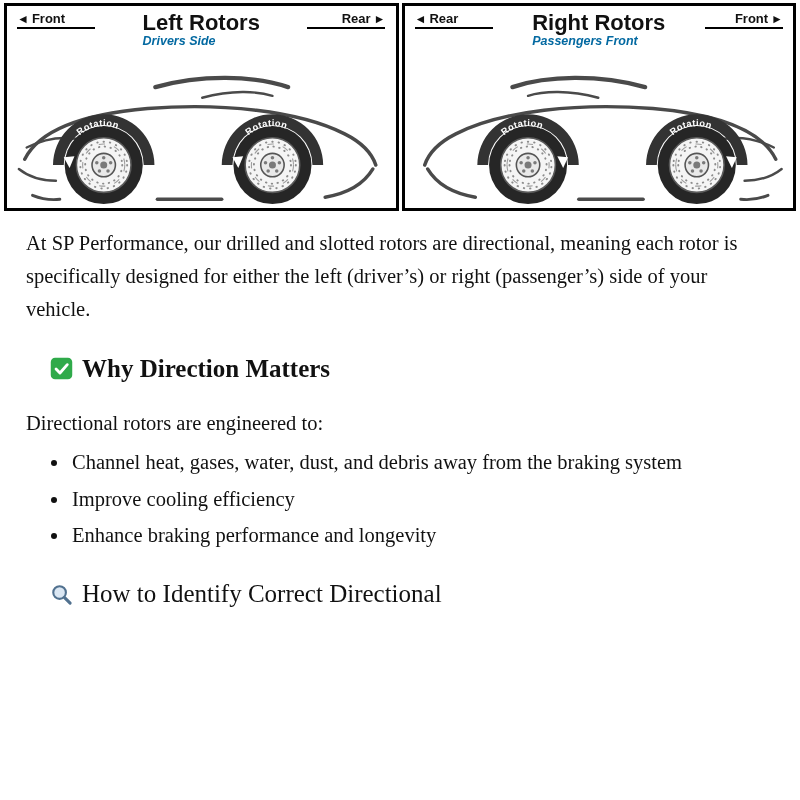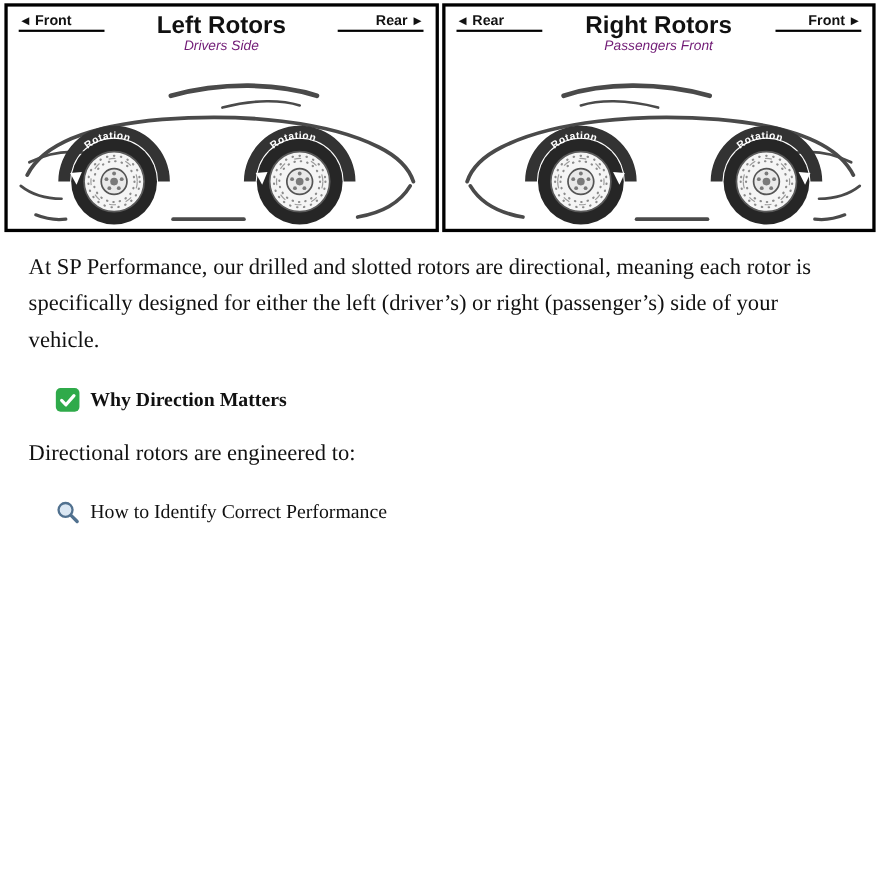--- a/index.html
+++ b/index.html
@@ -32,35 +32,35 @@
     font-size: 13px;
     padding-bottom: 1px;
     border-bottom: 2.5px solid #000;
     display: flex;
     align-items: center;
     gap: 3px;
     white-space: nowrap;
   }
   .dir.right-side { justify-content: flex-end; }
   .dir .arrow { font-size: 12px; line-height: 1; }
-  .title-block { text-align: center; }
+  .title-block { text-align: left; }
   .panel-title { font-weight: bold; font-size: 22px; line-height: 1.05; }
-  .panel-sub { font-weight: normal; font-style: italic; font-size: 12.5px; color: #701a75; }
+  .panel-sub { font-weight: bold; font-style: italic; font-size: 12.5px; color: #0369a1; }
   .car-svg { display: block; width: 100%; height: 158px; margin-top: 2px; }
   .rot { font-family: "Liberation Sans", sans-serif; font-weight: bold; font-size: 9.5px; fill: #fff; letter-spacing: .4px; }
 
   
   .content { padding: 14px 26px 10px 26px; font-size: 20.5px; line-height: 1.62; }
   .content p { margin: 0 0 4px 0; font-family: Liberation Serif, serif; }
   .section-heading {
     display: flex;
     align-items: center;
     gap: 9px;
     margin: 22px 0 18px 0;
-    font-size: 18px;
+    font-size: 25px;
     padding-left: 24px;
   }
   .section-heading.bold { font-weight: bold; }
   .section-heading .icon-wrap { display: inline-flex; flex: none; }
   .lead { margin: 14px 0 8px 0; }
   ul.bullets { margin: 6px 0 6px 0; padding-left: 44px; }
   ul.bullets li { margin: 3px 0; padding-left: 2px; }
   .spacer-sm { height: 6px; }
 </style>
 </head>
@@ -167,28 +167,33 @@
         <svg width="23" height="23" viewBox="0 0 24 24">
           <rect x="0.8" y="0.8" width="22.4" height="22.4" rx="4.5" fill="#2faa4a"></rect>
           <path d="M6.3 12.6 l4.1 4.1 L18 8" stroke="#fff" stroke-width="3" fill="none" stroke-linecap="round" stroke-linejoin="round"></path>
         </svg>
       </span>
       <span>Why Direction Matters</span>
     </div>
 
     <p class="lead">Directional rotors are engineered to:</p>
 
+    <ul class="bullets">
+      <li>Channel heat, gases, water, dust, and debris away from the braking system</li>
+      <li>Improve cooling efficiency</li>
+      <li>Enhance braking performance and longevity</li>
+    </ul>
 
     <div class="section-heading">
       <span class="icon-wrap">
         <svg width="23" height="23" viewBox="0 0 24 24">
           <circle cx="10" cy="10" r="6.6" fill="#dbe7f3" stroke="#51718f" stroke-width="2.2"></circle>
           <line x1="15.2" y1="15.2" x2="21" y2="21" stroke="#51718f" stroke-width="3.2" stroke-linecap="round"></line>
         </svg>
       </span>
-      <span>How to Identify Correct Performance</span>
+      <span>How to Identify Correct Directional</span>
     </div>
 
     <div class="spacer-sm"></div>
 
 
   </div>
 </div>
 
 </body></html>

